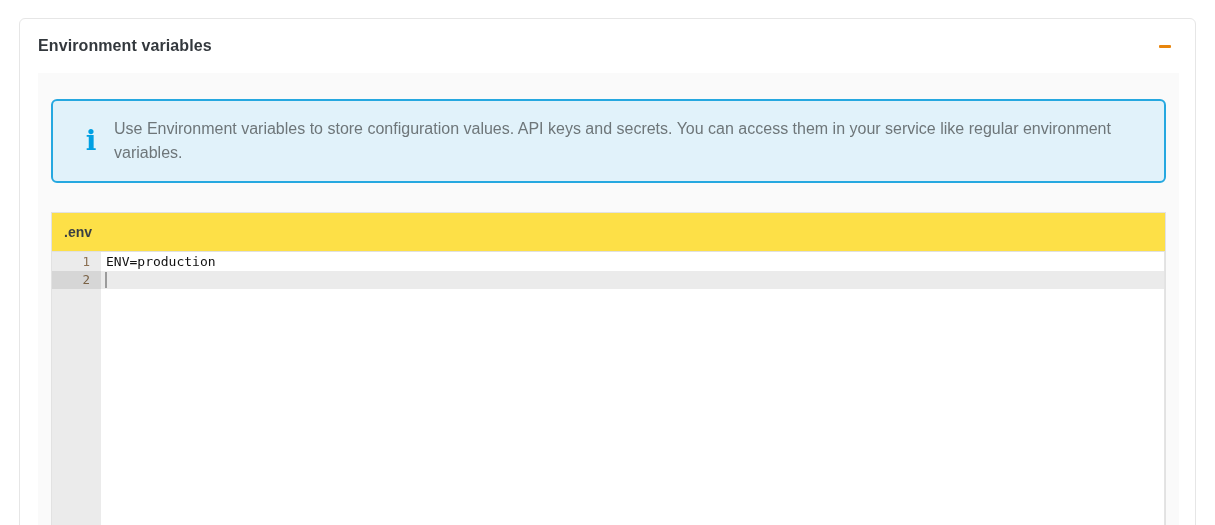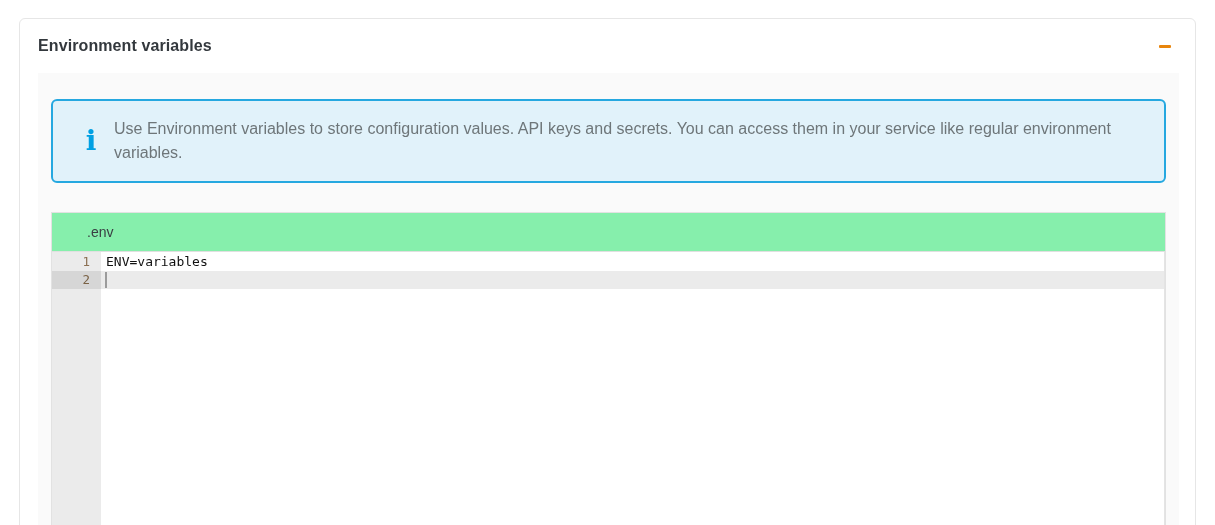--- a/index.html
+++ b/index.html
@@ -129,26 +129,27 @@
     bottom: -60px;
     border: 1px solid #e2e2e2;
     border-bottom: none;
     box-sizing: border-box;
     background: #ffffff;
     overflow: hidden;
   }
 
   .editor-header {
     height: 39px;
-    background: #86efac;
+    background: #fde047;
     border-bottom: 1px solid #e0e0e0;
     display: flex;
     align-items: center;
-    padding-left: 35px;
-    box-sizing: border-box;
+    padding-left: 12px;
+    box-sizing: border-box;
+    font-weight: bold;
   }
   .editor-filename {
     font-size: 14px;
     color: #3a3f43;
     font-family: "Liberation Sans", sans-serif;
   }
 
   .editor-area {
     position: relative;
     display: flex;
@@ -254,21 +255,21 @@
       </div>
 
       <div class="editor-area">
 
         <div class="gutter">
           <div class="gutter-line">1</div>
           <div class="gutter-line active">2</div>
         </div>
 
         <div class="code-col">
-          <div class="code-line">ENV=variables</div>
+          <div class="code-line">ENV=production</div>
           <div class="code-line active">
             <span class="caret"></span>
             <span></span>
           </div>
         </div>
 
         <div class="editor-scroll-edge"></div>
       </div>
 
     </div>

